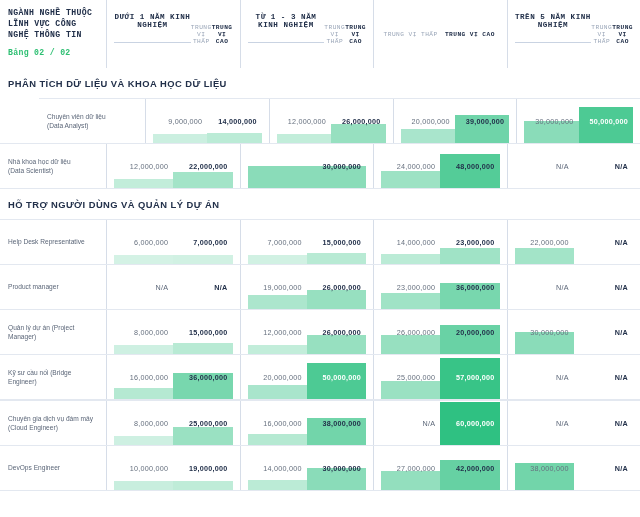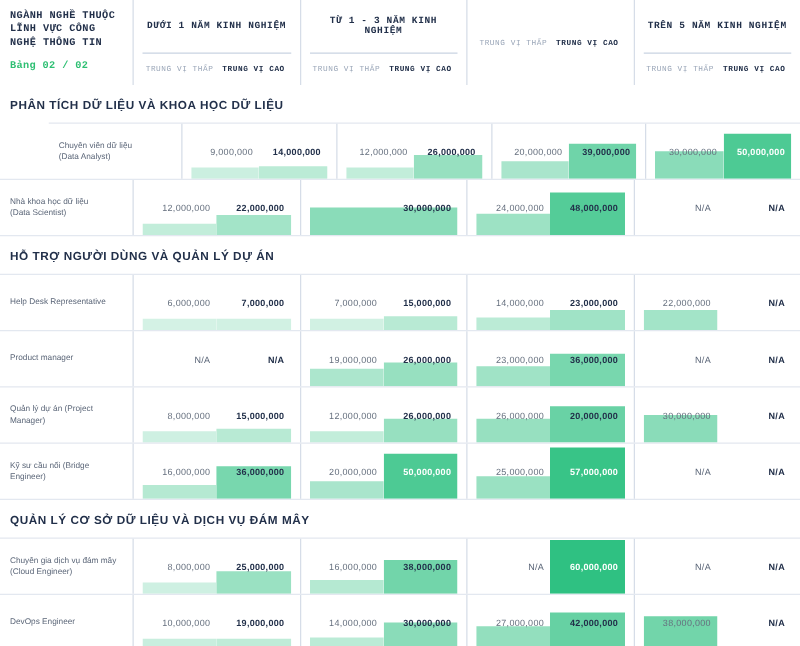--- a/index.html
+++ b/index.html
@@ -56,21 +56,20 @@
     font-weight: bold;
     letter-spacing: .3px;
     color: #2dbf72;
   }
 
   .grp {
     flex: 1 1 0;
     box-sizing: border-box;
     border-right: 1px solid #d6dde8;
     display: flex;
-    flex-direction: column;
     padding: 0 7px;
   }
   .grp:last-child { border-right: none; }
   .grp-title {
     height: 42px;
     display: flex;
     align-items: center;
     justify-content: center;
     text-align: center;
     font-size: 7.6px;
@@ -455,21 +454,20 @@
         </div>
         <div class="cellgrp">
           <div class="cell lo na">
             <span class="val">N/A</span>
           </div>
           <div class="cell hi na">
             <span class="val">N/A</span>
           </div>
         </div>
       </div>
-      <div class="section-title">QUẢN LÝ CƠ SỞ DỮ LIỆU VÀ DỊCH VỤ ĐÁM MÂY</div>
       <div class="trow" style="height: 44px;">
         <div class="td-label">
           <div>Chuyên gia dịch vụ đám mây</div>
           <div>(Cloud Engineer)</div>
         </div>
         <div class="cellgrp">
           <div class="cell lo">
             <div class="fill" style="height: 9px; opacity: 0.237;"></div>
             <span class="val">8,000,000</span>
           </div>

